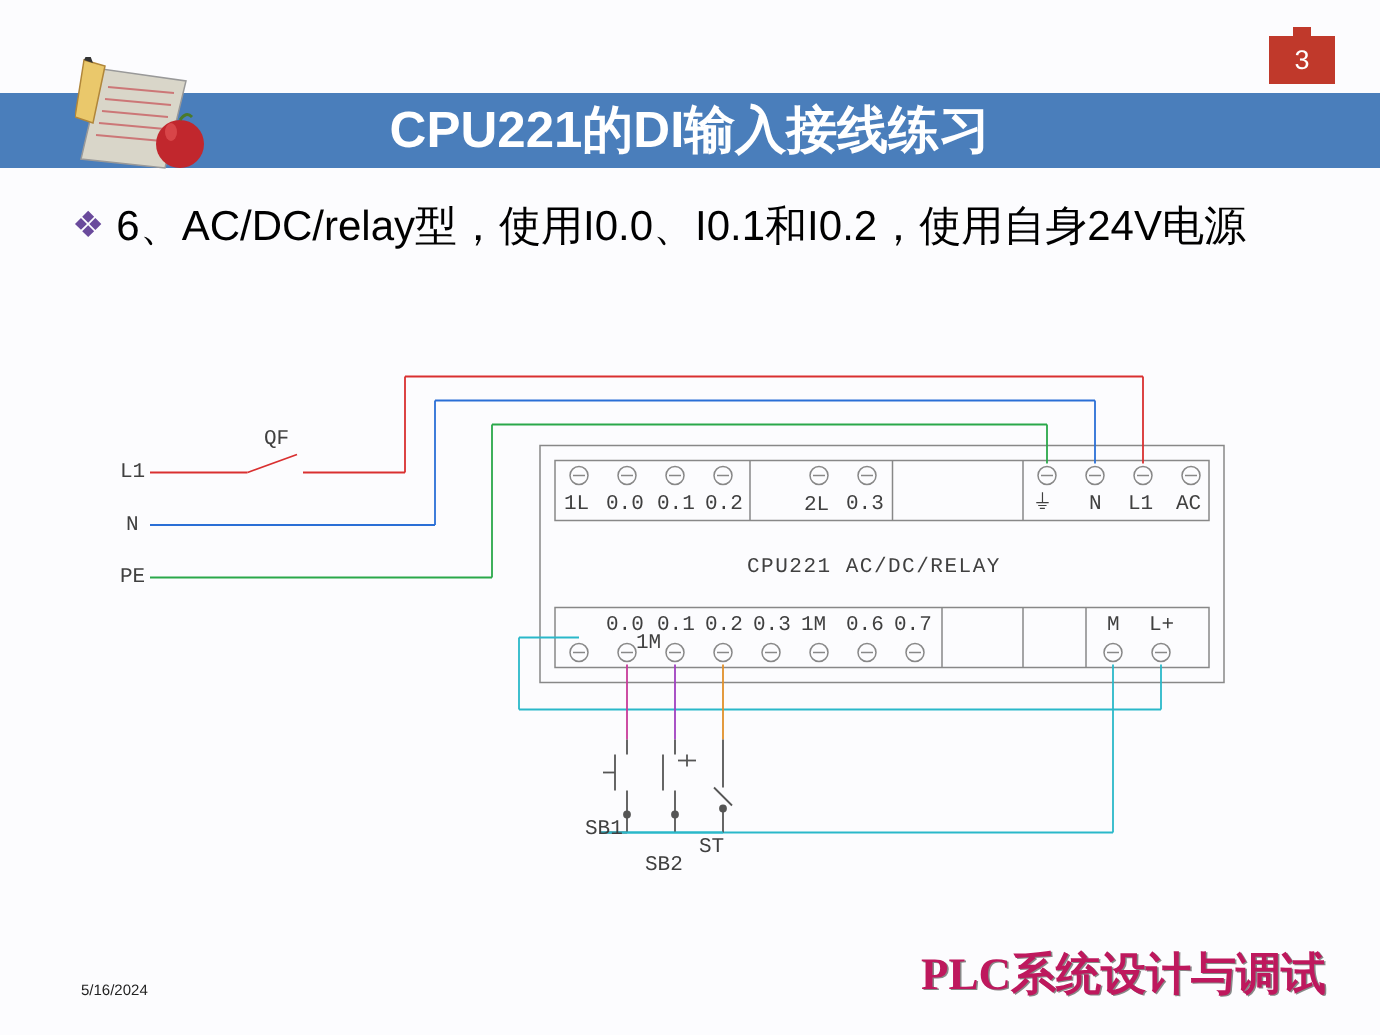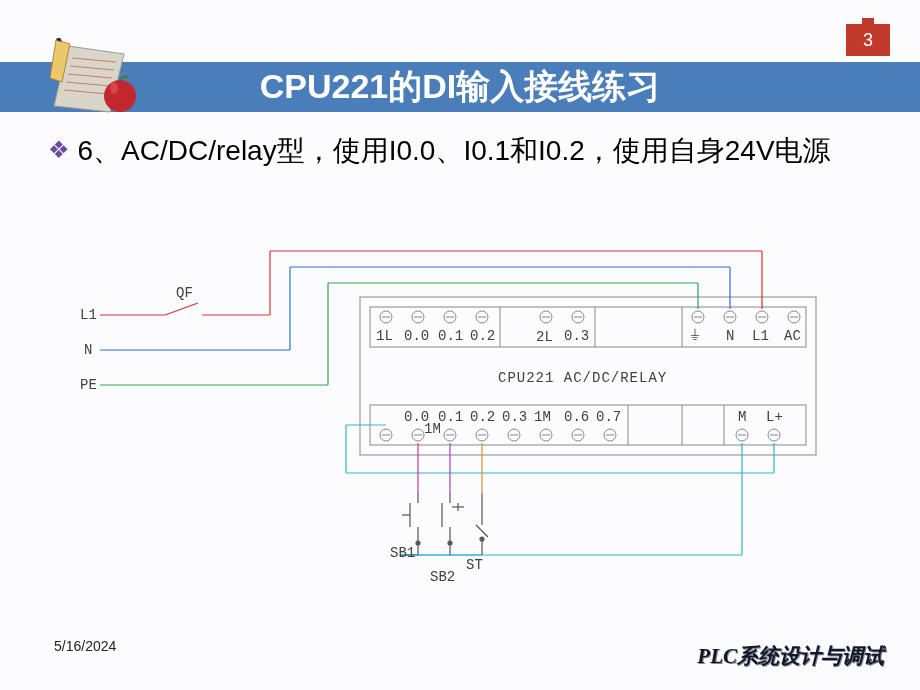--- a/index.html
+++ b/index.html
@@ -72,33 +72,32 @@
 }
 .diagram {
   position: absolute;
   top: 225px;
   left: 70px;
   width: 760px;
   height: 345px;
 }
 .footer-date {
   position: absolute;
-  bottom: 36px;
+  bottom: 24px;
   left: 54px;
-  font-size: 14px;
+  font-size: 10px;
   color: #222;
 }
 .footer-brand {
   position: absolute;
   bottom: 20px;
   right: 36px;
-  font-size: 21px;
-  font-style: italic;
+  font-size: 30px;
   font-weight: bold;
-  color: #0f172a;
+  color: #be185d;
   font-family: "KaiTi","STKaiti",serif;
   text-shadow: 1px 1px 0 #888;
 }
 
 .dlabel {
   position: absolute;
   font-size: 14px;
   font-family: "Courier New", monospace;
   color: #404040;
 }

